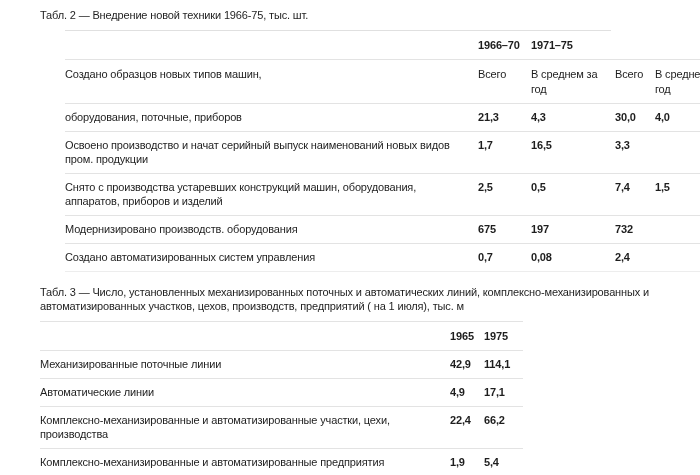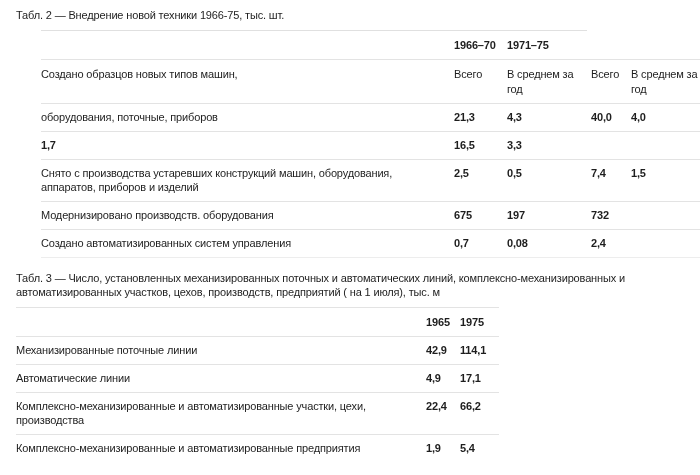--- a/index.html
+++ b/index.html
@@ -9,21 +9,21 @@
     --bg:#ffffff;
   }
   html,body{margin:0;padding:0;}
   body{
     width:700px;height:475px;background:var(--bg);
     font-family:"Liberation Sans","DejaVu Sans",sans-serif;
     font-size:11px;color:var(--text);
     letter-spacing:-0.15px;
     overflow:hidden;
   }
-  .page{padding:8px 0 0 16px;}
+  .page{padding:8px 0 0 40px;}
   .tbl-title{line-height:14px;margin:0 0 8px 0;}
   .tbl-title.t3-title{margin-top:13px;width:655px;}
 
   .table{background:var(--bg);}
   .t2{width:670px;margin-left:25px;}
   .t3{width:483px;}
 
   .partial-topline{width:546px;height:0;border-top:1px solid #e0e0e0;}
 
   .row{display:grid;border-top:1px solid var(--line);}
@@ -61,25 +61,26 @@
       <div class="cell">Всего</div>
       <div class="cell">В среднем за год</div>
       <div class="cell">Всего</div>
       <div class="cell">В среднем за год</div>
     </div>
 
     <div class="row">
       <div class="cell">оборудования, поточные, приборов</div>
       <div class="cell num">21,3</div>
       <div class="cell num">4,3</div>
-      <div class="cell num">40,0</div>
+      <div class="cell num">30,0</div>
       <div class="cell num">4,0</div>
     </div>
 
     <div class="row">
+      <div class="cell">Освоено производство и начат серийный выпуск наименований новых видов пром. продукции</div>
       <div class="cell num">1,7</div>
       <div class="cell num">16,5</div>
       <div class="cell num">3,3</div>
     </div>
 
     <div class="row">
       <div class="cell">Снято с производства устаревших конструкций машин, оборудования, аппаратов, приборов и изделий</div>
       <div class="cell num">2,5</div>
       <div class="cell num">0,5</div>
       <div class="cell num">7,4</div>

